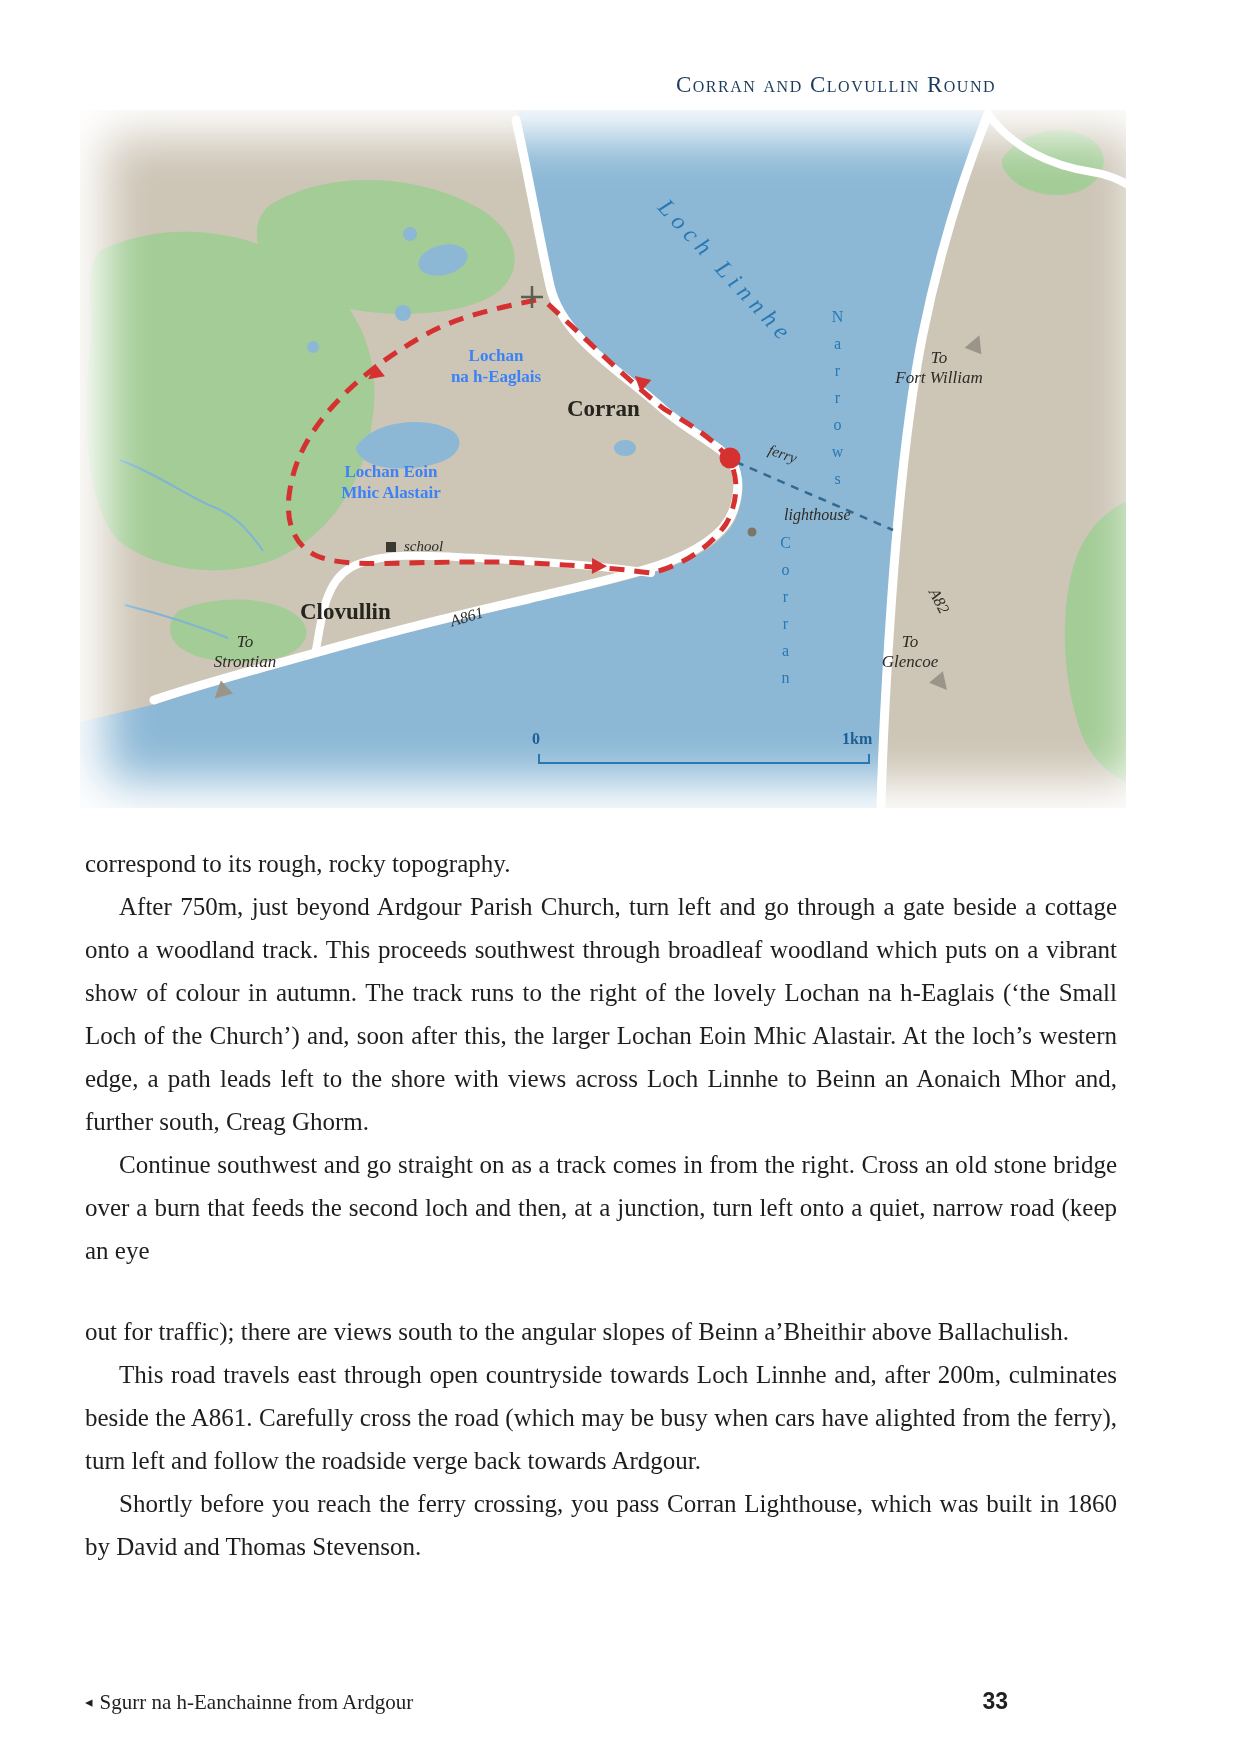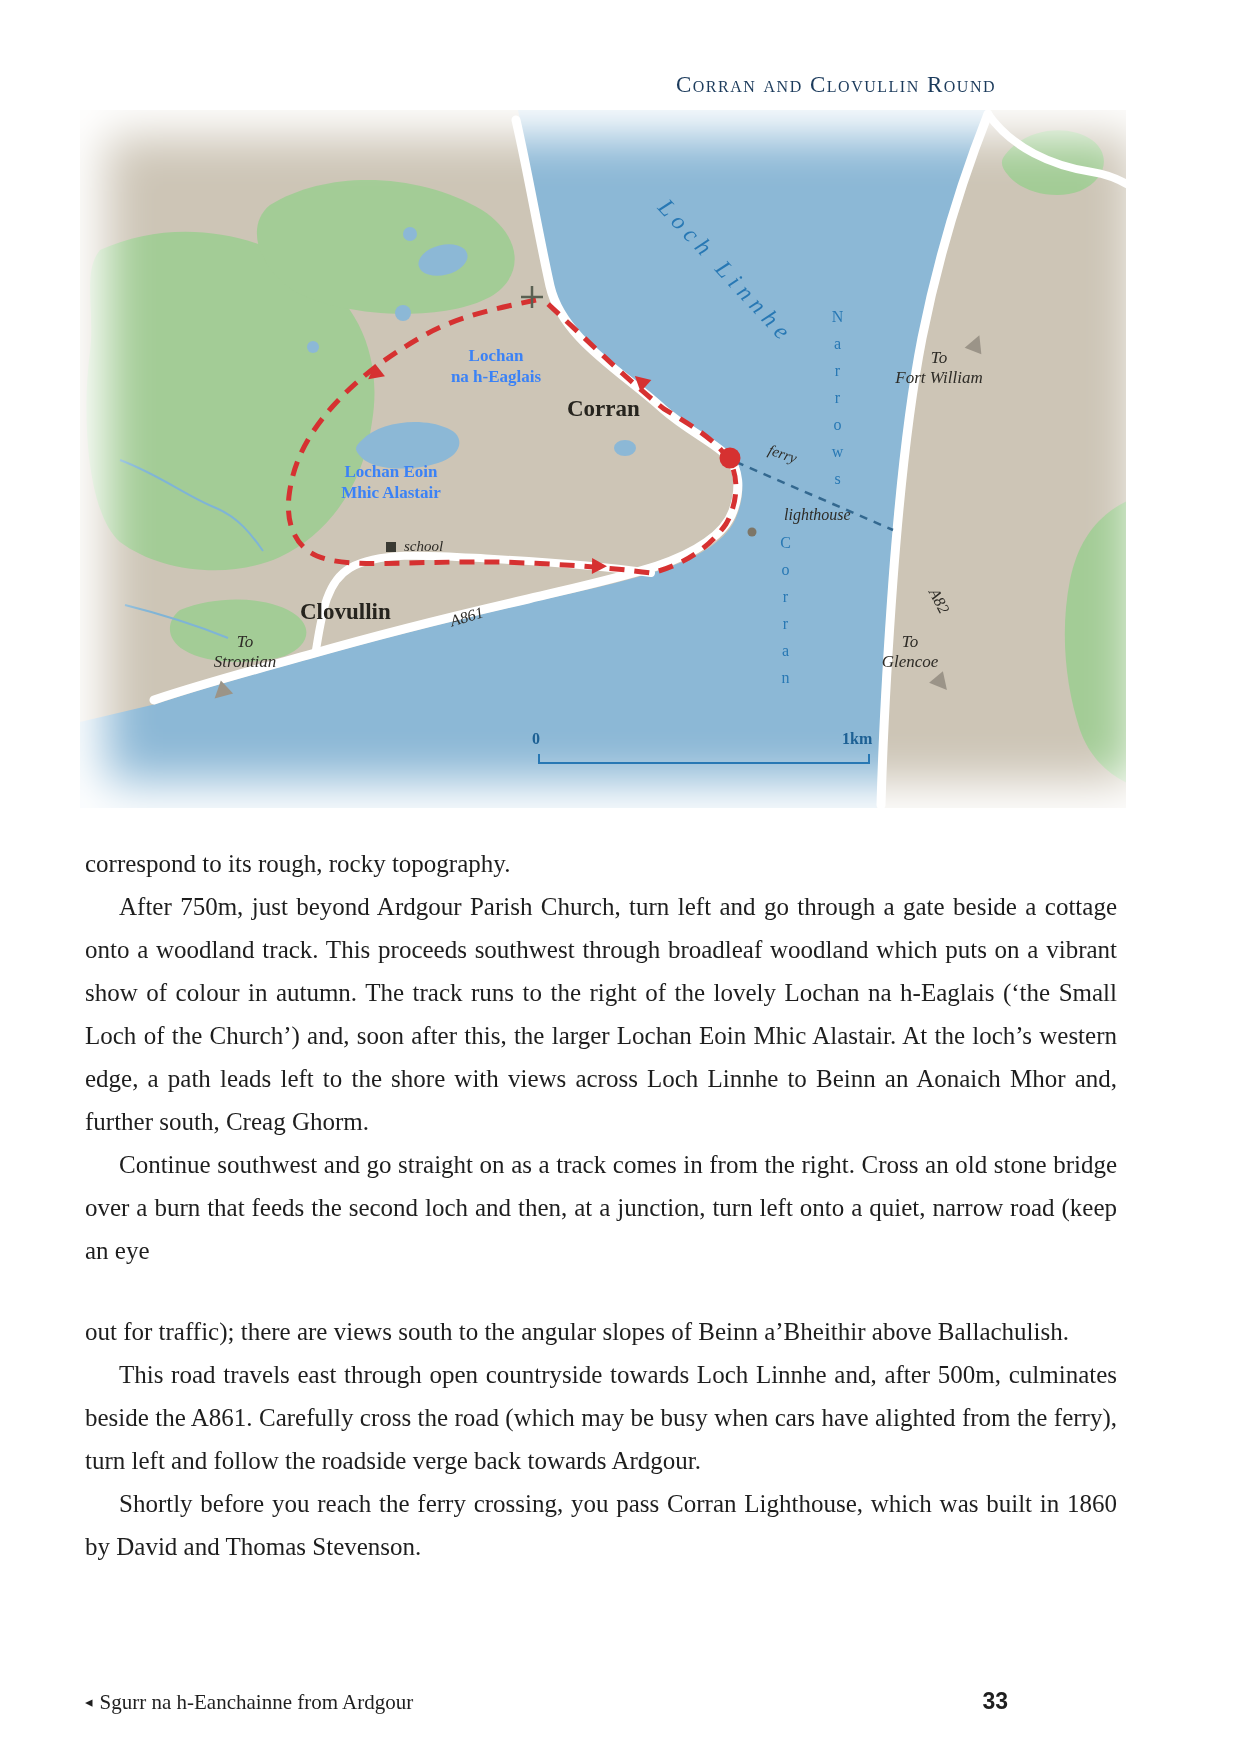--- a/index.html
+++ b/index.html
@@ -194,21 +194,21 @@
   </div>
 
   <div class="columns">
     <div class="col">
       <p class="cont">correspond to its rough, rocky topography.</p>
       <p>After 750m, just beyond Ardgour Parish Church, turn left and go through a gate beside a cottage onto a woodland track. This proceeds southwest through broadleaf woodland which puts on a vibrant show of colour in autumn. The track runs to the right of the lovely Lochan na h-Eaglais (‘the Small Loch of the Church’) and, soon after this, the larger Lochan Eoin Mhic Alastair. At the loch’s western edge, a path leads left to the shore with views across Loch Linnhe to Beinn an Aonaich Mhor and, further south, Creag Ghorm.</p>
       <p>Continue southwest and go straight on as a track comes in from the right. Cross an old stone bridge over a burn that feeds the second loch and then, at a junction, turn left onto a quiet, narrow road (keep an eye</p>
     </div>
     <div class="col">
       <p class="cont">out for traffic); there are views south to the angular slopes of Beinn a’Bheithir above Ballachulish.</p>
-      <p>This road travels east through open countryside towards Loch Linnhe and, after 500m, culminates beside the A861. Carefully cross the road (which may be busy when cars have alighted from the ferry), turn left and follow the roadside verge back towards Ardgour.</p>
+      <p>This road travels east through open countryside towards Loch Linnhe and, after 200m, culminates beside the A861. Carefully cross the road (which may be busy when cars have alighted from the ferry), turn left and follow the roadside verge back towards Ardgour.</p>
       <p>Shortly before you reach the ferry crossing, you pass Corran Lighthouse, which was built in 1860 by David and Thomas Stevenson.</p>
     </div>
   </div>
 
   <div class="footer">
     <span class="caption">
       <span class="tri">◂</span><span>Sgurr na h-Eanchainne from Ardgour</span>
     </span>
     <span class="pagenum">33</span>
   </div>

